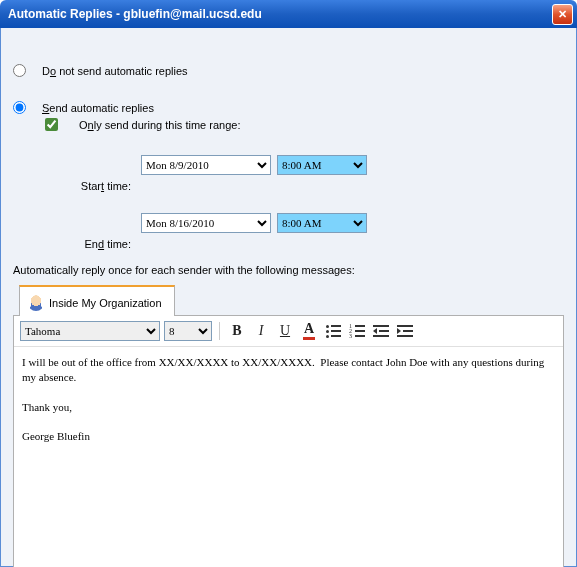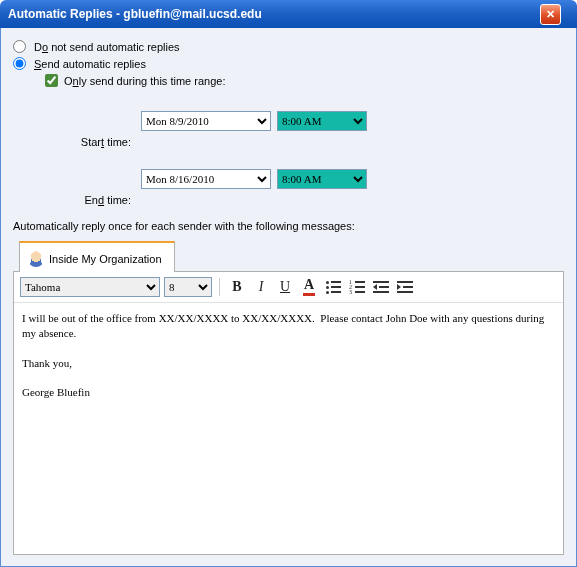--- a/index.html
+++ b/index.html
@@ -12,21 +12,21 @@
     width: 577px;
     height: 567px;
     overflow: hidden;
   }
   .titlebar {
     height: 28px;
     background: linear-gradient(to bottom, #3a7ee0 0%, #1d5fc2 50%, #0b4fb5 100%);
     display: flex;
     align-items: center;
     justify-content: space-between;
-    padding: 0 16px 0 8px;
+    padding: 0 4px 0 8px;
     color: #fff;
     font-weight: bold;
     font-size: 12px;
     border-top-left-radius: 6px;
     border-top-right-radius: 6px;
     gap: 46px;
   }
   .close-btn {
     width: 21px;
     height: 21px;
@@ -44,28 +44,29 @@
   .content {
     background: #eef2f8;
     padding: 12px 12px 10px 12px;
     height: 539px;
     border: 1px solid #5a8dd6;
     border-top: none;
   }
   .radio-row {
     display: flex;
     align-items: center;
-    gap: 5px;
+    gap: 13px;
     margin-bottom: 4px;
+    margin-top: 24px;
   }
   .radio-row input[type="radio"] { margin: 0 3px 0 0; }
   .chk-row {
     display: flex;
     align-items: center;
-    gap: 3px;
+    gap: 18px;
     margin: 4px 0 6px 32px;
   }
   .chk-row input[type="checkbox"] { accent-color: #4a8b3a; margin:0 3px 0 0; }
   .time-row {
     display: flex;
     align-items: center;
     gap: 6px;
     margin: 3px 0 3px 48px;
   }
   .time-row label {
@@ -80,21 +81,21 @@
     font-family: Tahoma;
     font-size: 11px;
     background: #fff;
     border: 1px solid #7f9db9;
   }
   select.time-sel {
     width: 90px;
     height: 20px;
     font-family: Tahoma;
     font-size: 11px;
-    background: #14b8a6;
+    background: #7dd3fc;
     border: 1px solid #7f9db9;
   }
   .label-auto {
     margin: 14px 0 8px 0;
   }
   .tabs {
     display: flex;
     align-items: flex-end;
     margin-bottom: 0;
     margin-left: 6px;

